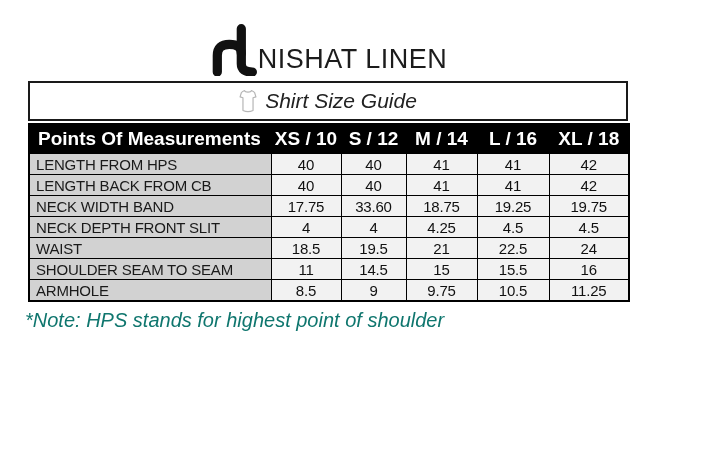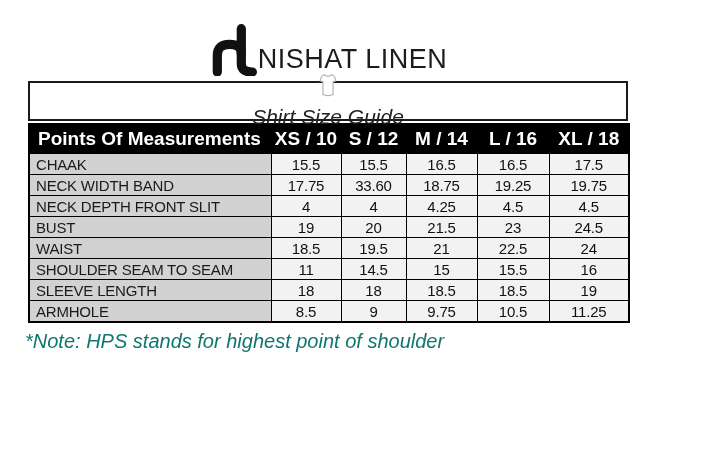--- a/index.html
+++ b/index.html
@@ -27,21 +27,21 @@
     margin-top:16px;
     white-space:nowrap;
   }
 
   
   .guide-box{
     margin-top:3px;
     height:36px;
     border:2px solid #1a1a1a;
     background:#fff;
-    display:flex;align-items:center;justify-content:center;gap:8px;flex-direction:column;
+    display:flex;align-items:center;justify-content:center;gap:8px;
   }
   .guide-title{
     font-style:italic;
     font-size:21px;
     color:#222;
   }
 
   
   table.size-table{
     margin-top:2px;
@@ -134,77 +134,69 @@
 
         <th>XS / 10</th>
             <th>S / 12</th>
             <th>M / 14</th>
             <th>L / 16</th>
             <th>XL / 18</th>
           </tr>
       </thead>
       <tbody>
 
-          <tr>
-            <td class="row-label">CHAAK</td>
-            <td class="row-value">15.5</td>
-            <td class="row-value">15.5</td>
-            <td class="row-value">16.5</td>
-            <td class="row-value">16.5</td>
-            <td class="row-value">17.5</td>
+      <tr>
+            <td class="row-label">LENGTH FROM HPS</td>
+            <td class="row-value">40</td>
+            <td class="row-value">40</td>
+            <td class="row-value">41</td>
+            <td class="row-value">41</td>
+            <td class="row-value">42</td>
+          </tr>
+          <tr>
+            <td class="row-label">LENGTH BACK FROM CB</td>
+            <td class="row-value">40</td>
+            <td class="row-value">40</td>
+            <td class="row-value">41</td>
+            <td class="row-value">41</td>
+            <td class="row-value">42</td>
           </tr>
           <tr>
             <td class="row-label">NECK WIDTH BAND</td>
             <td class="row-value">17.75</td>
             <td class="row-value">33.60</td>
             <td class="row-value">18.75</td>
             <td class="row-value">19.25</td>
             <td class="row-value">19.75</td>
           </tr>
           <tr>
             <td class="row-label">NECK DEPTH FRONT SLIT</td>
             <td class="row-value">4</td>
             <td class="row-value">4</td>
             <td class="row-value">4.25</td>
             <td class="row-value">4.5</td>
             <td class="row-value">4.5</td>
           </tr>
           <tr>
-            <td class="row-label">BUST</td>
-            <td class="row-value">19</td>
-            <td class="row-value">20</td>
-            <td class="row-value">21.5</td>
-            <td class="row-value">23</td>
-            <td class="row-value">24.5</td>
-          </tr>
-          <tr>
             <td class="row-label">WAIST</td>
             <td class="row-value">18.5</td>
             <td class="row-value">19.5</td>
             <td class="row-value">21</td>
             <td class="row-value">22.5</td>
             <td class="row-value">24</td>
           </tr>
           <tr>
             <td class="row-label">SHOULDER SEAM TO SEAM</td>
             <td class="row-value">11</td>
             <td class="row-value">14.5</td>
             <td class="row-value">15</td>
             <td class="row-value">15.5</td>
             <td class="row-value">16</td>
           </tr>
           <tr>
-            <td class="row-label">SLEEVE LENGTH</td>
-            <td class="row-value">18</td>
-            <td class="row-value">18</td>
-            <td class="row-value">18.5</td>
-            <td class="row-value">18.5</td>
-            <td class="row-value">19</td>
-          </tr>
-          <tr>
             <td class="row-label">ARMHOLE</td>
             <td class="row-value">8.5</td>
             <td class="row-value">9</td>
             <td class="row-value">9.75</td>
             <td class="row-value">10.5</td>
             <td class="row-value">11.25</td>
           </tr>
         </tbody>
     </table>
 

